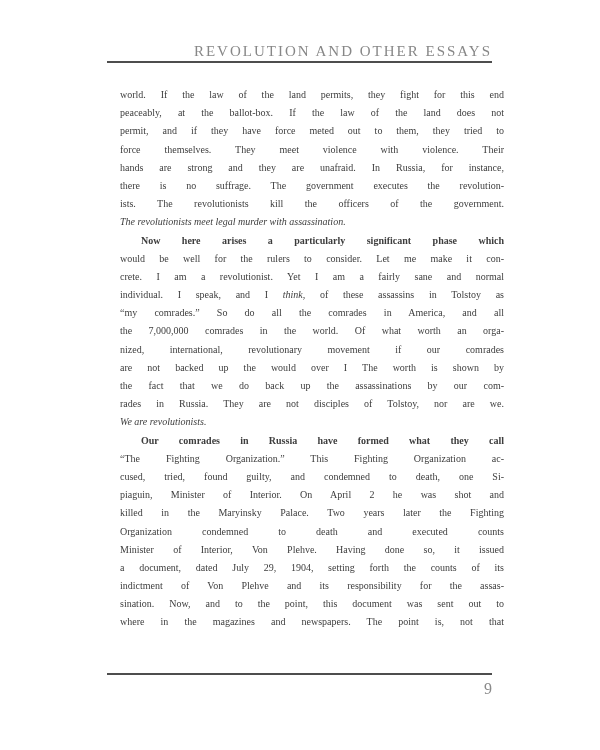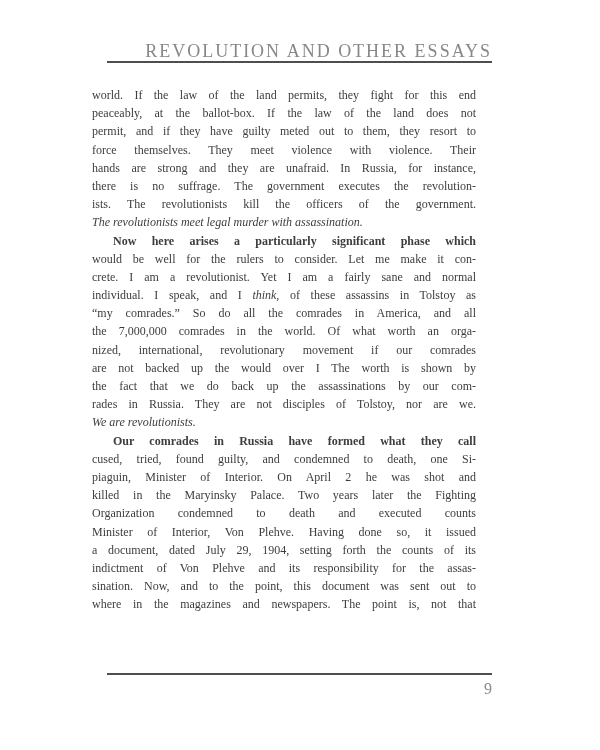--- a/index.html
+++ b/index.html
@@ -14,40 +14,40 @@
     background: #ffffff;
     overflow: hidden;
     font-family: "Liberation Serif", "DejaVu Serif", serif;
   }
   .header-title {
     position: absolute;
     left: 108px;
     top: 41px;
     width: 384px;
     text-align: right;
-    font-size: 18px;
+    font-size: 15px;
     line-height: 20px;
     letter-spacing: 2px;
     color: #878787;
     white-space: nowrap;
   }
   .header-rule {
     position: absolute;
     left: 107px;
     top: 61px;
     width: 385px;
     height: 2px;
     background: #4e4e4e;
   }
   .body-text {
     position: absolute;
-    left: 92px;
+    left: 120px;
     top: 86px;
     width: 384px;
-    font-size: 12px;
+    font-size: 10px;
     line-height: 18.2px;
     color: #3d3d3d;
   }
   .line {
     text-align: justify;
     text-align-last: justify;
     -moz-text-align-last: justify;
     height: 18.2px;
     overflow: visible;
     white-space: nowrap;
@@ -86,38 +86,39 @@
 </head>
 <body>
 
 <div class="page">
   <div class="header-title">REVOLUTION AND OTHER ESSAYS</div>
   <div class="header-rule"></div>
 
   <div class="body-text" id="body-text">
       <div class="line"><span>world. If the law of the land permits, they fight for this end</span></div>
       <div class="line"><span>peaceably, at the ballot-box. If the law of the land does not</span></div>
-      <div class="line"><span>permit, and if they have guilty meted out to them, they resort to</span></div>
+      <div class="line"><span>permit, and if they have force meted out to them, they tried to</span></div>
       <div class="line"><span>force themselves. They meet violence with violence. Their</span></div>
       <div class="line"><span>hands are strong and they are unafraid. In Russia, for instance,</span></div>
       <div class="line"><span>there is no suffrage. The government executes the revolution-</span></div>
       <div class="line"><span>ists. The revolutionists kill the officers of the government.</span></div>
       <div class="line par-end"><span>The revolutionists meet legal murder with assassination.</span></div>
       <div class="line indented"><span>Now here arises a particularly significant phase which</span></div>
       <div class="line"><span>would be well for the rulers to consider. Let me make it con-</span></div>
       <div class="line"><span>crete. I am a revolutionist. Yet I am a fairly sane and normal</span></div>
       <div class="line"><span>individual. I speak, and I </span><em>think,</em><span> of these assassins in Tolstoy as</span></div>
       <div class="line"><span>“my comrades.” So do all the comrades in America, and all</span></div>
       <div class="line"><span>the 7,000,000 comrades in the world. Of what worth an orga-</span></div>
       <div class="line"><span>nized, international, revolutionary movement if our comrades</span></div>
       <div class="line"><span>are not backed up the would over I The worth is shown by</span></div>
       <div class="line"><span>the fact that we do back up the assassinations by our com-</span></div>
       <div class="line"><span>rades in Russia. They are not disciples of Tolstoy, nor are we.</span></div>
       <div class="line par-end"><span>We are revolutionists.</span></div>
       <div class="line indented"><span>Our comrades in Russia have formed what they call</span></div>
+      <div class="line"><span>“The Fighting Organization.” This Fighting Organization ac-</span></div>
       <div class="line"><span>cused, tried, found guilty, and condemned to death, one Si-</span></div>
       <div class="line"><span>piaguin, Minister of Interior. On April 2 he was shot and</span></div>
       <div class="line"><span>killed in the Maryinsky Palace. Two years later the Fighting</span></div>
       <div class="line"><span>Organization condemned to death and executed counts</span></div>
       <div class="line"><span>Minister of Interior, Von Plehve. Having done so, it issued</span></div>
       <div class="line"><span>a document, dated July 29, 1904, setting forth the counts of its</span></div>
       <div class="line"><span>indictment of Von Plehve and its responsibility for the assas-</span></div>
       <div class="line"><span>sination. Now, and to the point, this document was sent out to</span></div>
       <div class="line"><span>where in the magazines and newspapers. The point is, not that</span></div>
     </div>

